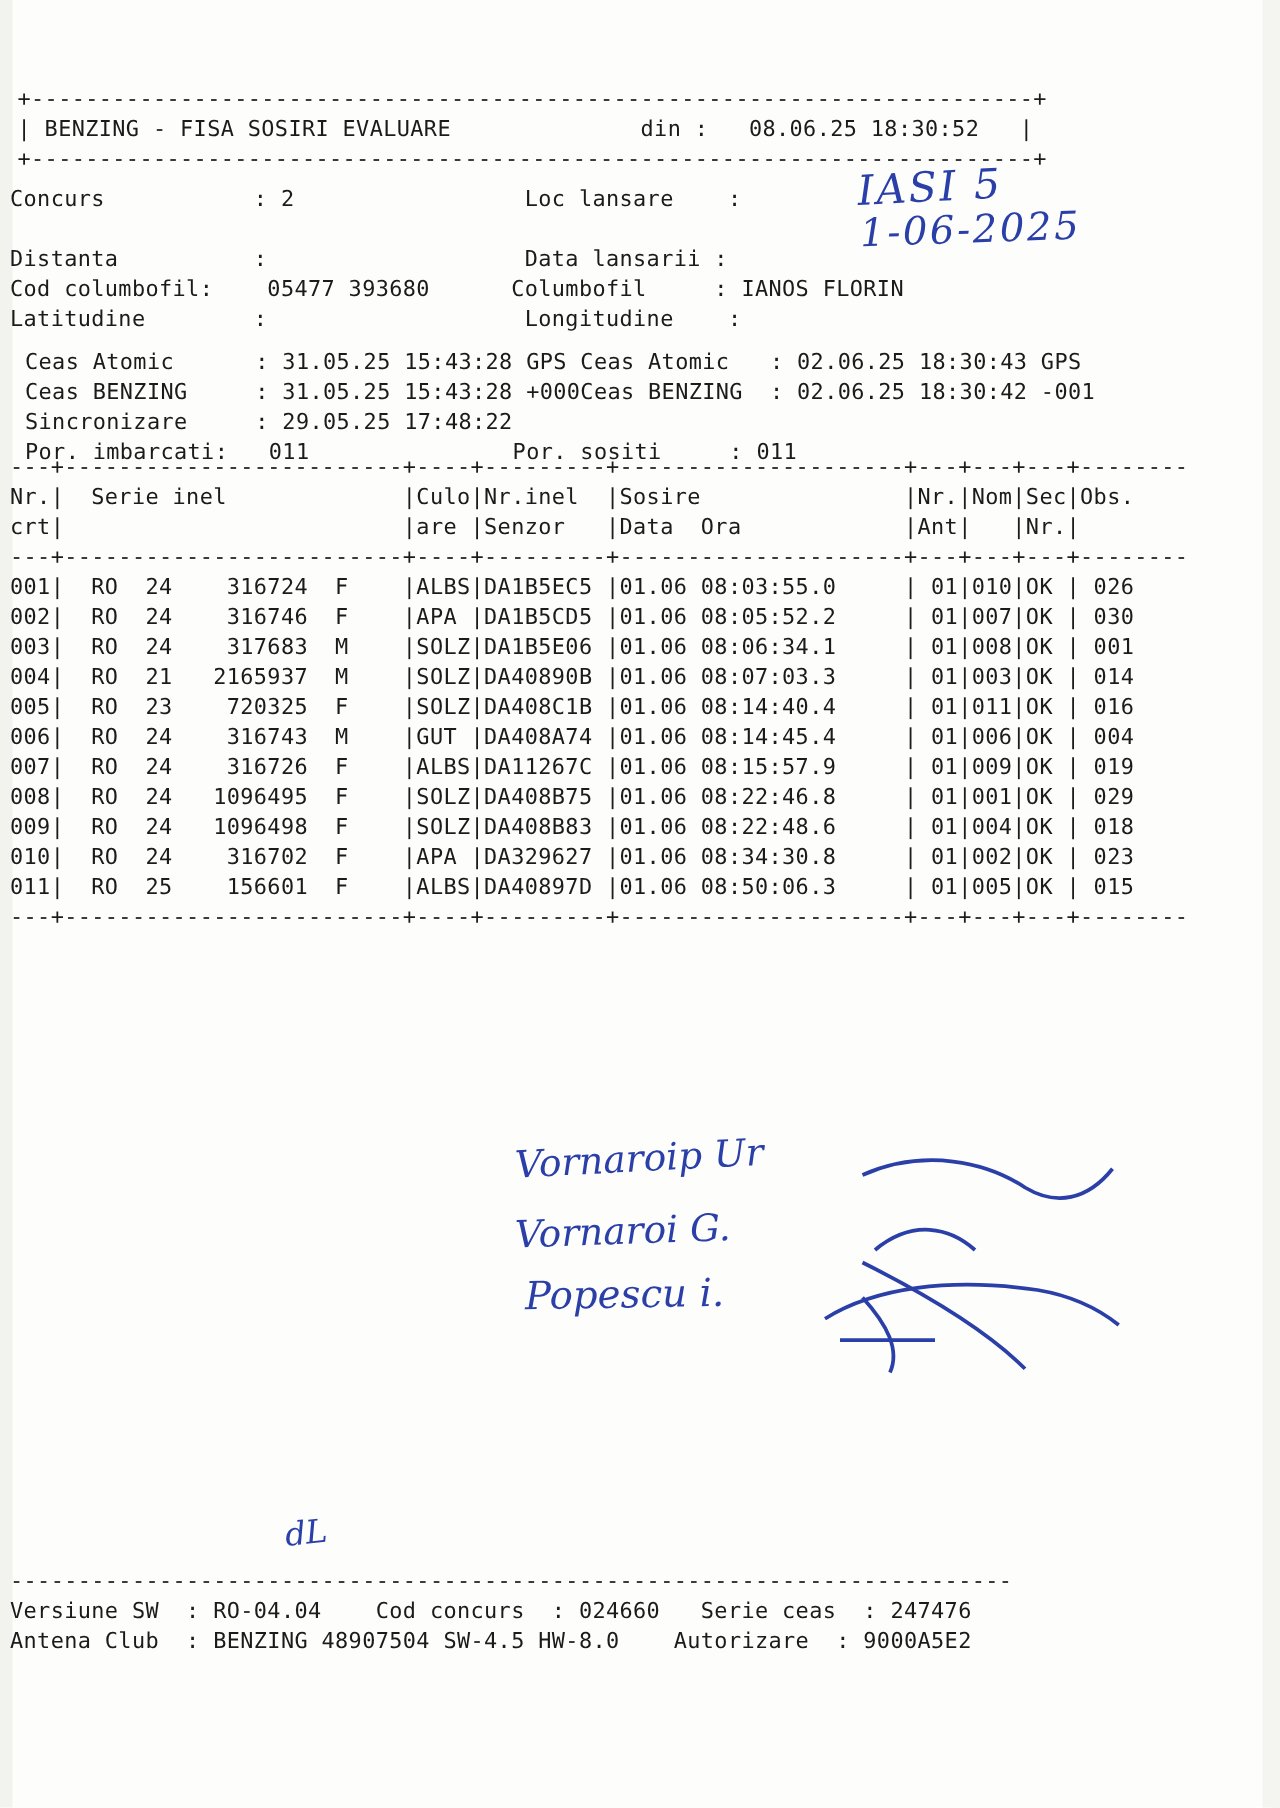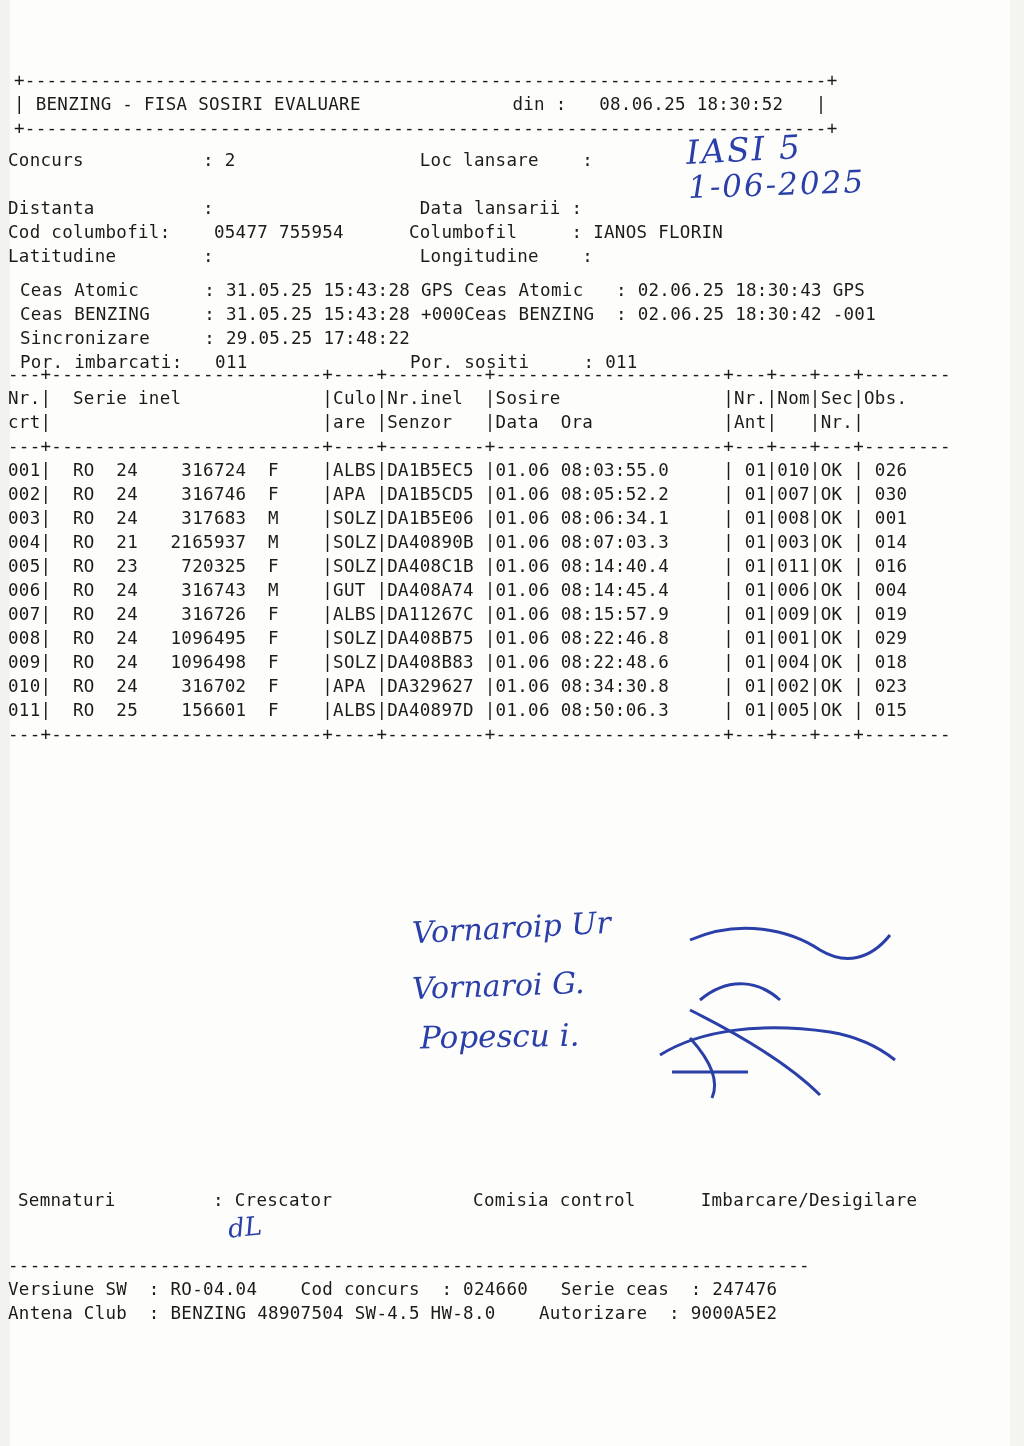--- a/index.html
+++ b/index.html
@@ -81,21 +81,21 @@
   <div class="scan-edge-l"></div>
   <div class="scan-edge-r"></div>
 
   <div class="block mono" id="header-block"><span>+--------------------------------------------------------------------------+</span>
 <span>| BENZING - FISA SOSIRI EVALUARE              din :   08.06.25 18:30:52   |</span>
 <span>+--------------------------------------------------------------------------+</span></div>
 
   <div class="block mono" id="info-block"><span>Concurs           : 2                 Loc lansare    : 
 
 Distanta          :                   Data lansarii :  
-Cod columbofil:    05477 755954      Columbofil     : IANOS FLORIN
+Cod columbofil:    05477 393680      Columbofil     : IANOS FLORIN
 Latitudine        :                   Longitudine    : </span></div>
 
   <div class="block mono" id="clock-block"><span>Ceas Atomic      : 31.05.25 15:43:28 GPS Ceas Atomic   : 02.06.25 18:30:43 GPS
 Ceas BENZING     : 31.05.25 15:43:28 +000Ceas BENZING  : 02.06.25 18:30:42 -001
 Sincronizare     : 29.05.25 17:48:22
 Por. imbarcati:   011               Por. sositi     : 011</span></div>
 
   <div class="block mono" id="table-block"><span>---+-------------------------+----+---------+---------------------+---+---+---+--------
 Nr.|  Serie inel             |Culo|Nr.inel  |Sosire               |Nr.|Nom|Sec|Obs.
 crt|                         |are |Senzor   |Data  Ora            |Ant|   |Nr.|
@@ -106,21 +106,20 @@
 004|  RO  21   2165937  M    |SOLZ|DA40890B |01.06 08:07:03.3     | 01|003|OK | 014
 005|  RO  23    720325  F    |SOLZ|DA408C1B |01.06 08:14:40.4     | 01|011|OK | 016
 006|  RO  24    316743  M    |GUT |DA408A74 |01.06 08:14:45.4     | 01|006|OK | 004
 007|  RO  24    316726  F    |ALBS|DA11267C |01.06 08:15:57.9     | 01|009|OK | 019
 008|  RO  24   1096495  F    |SOLZ|DA408B75 |01.06 08:22:46.8     | 01|001|OK | 029
 009|  RO  24   1096498  F    |SOLZ|DA408B83 |01.06 08:22:48.6     | 01|004|OK | 018
 010|  RO  24    316702  F    |APA |DA329627 |01.06 08:34:30.8     | 01|002|OK | 023
 011|  RO  25    156601  F    |ALBS|DA40897D |01.06 08:50:06.3     | 01|005|OK | 015
 ---+-------------------------+----+---------+---------------------+---+---+---+--------</span></div>
 
-  <div class="block mono" id="sign-block"><span>Semnaturi         : Crescator             Comisia control      Imbarcare/Desigilare</span></div>
 
   <div class="block mono" id="footer-block"><span>--------------------------------------------------------------------------
 Versiune SW  : RO-04.04    Cod concurs  : 024660   Serie ceas  : 247476
 Antena Club  : BENZING 48907504 SW-4.5 HW-8.0    Autorizare  : 9000A5E2</span></div>
 
   <div class="sig hand-loc">IASI 5</div>
   <div class="sig hand-date">1-06-2025</div>
   <div class="sig hand-s1">Vornaroip Ur</div>
   <div class="sig hand-s2">Vornaroi G.</div>
   <div class="sig hand-s3">Popescu i.</div>

